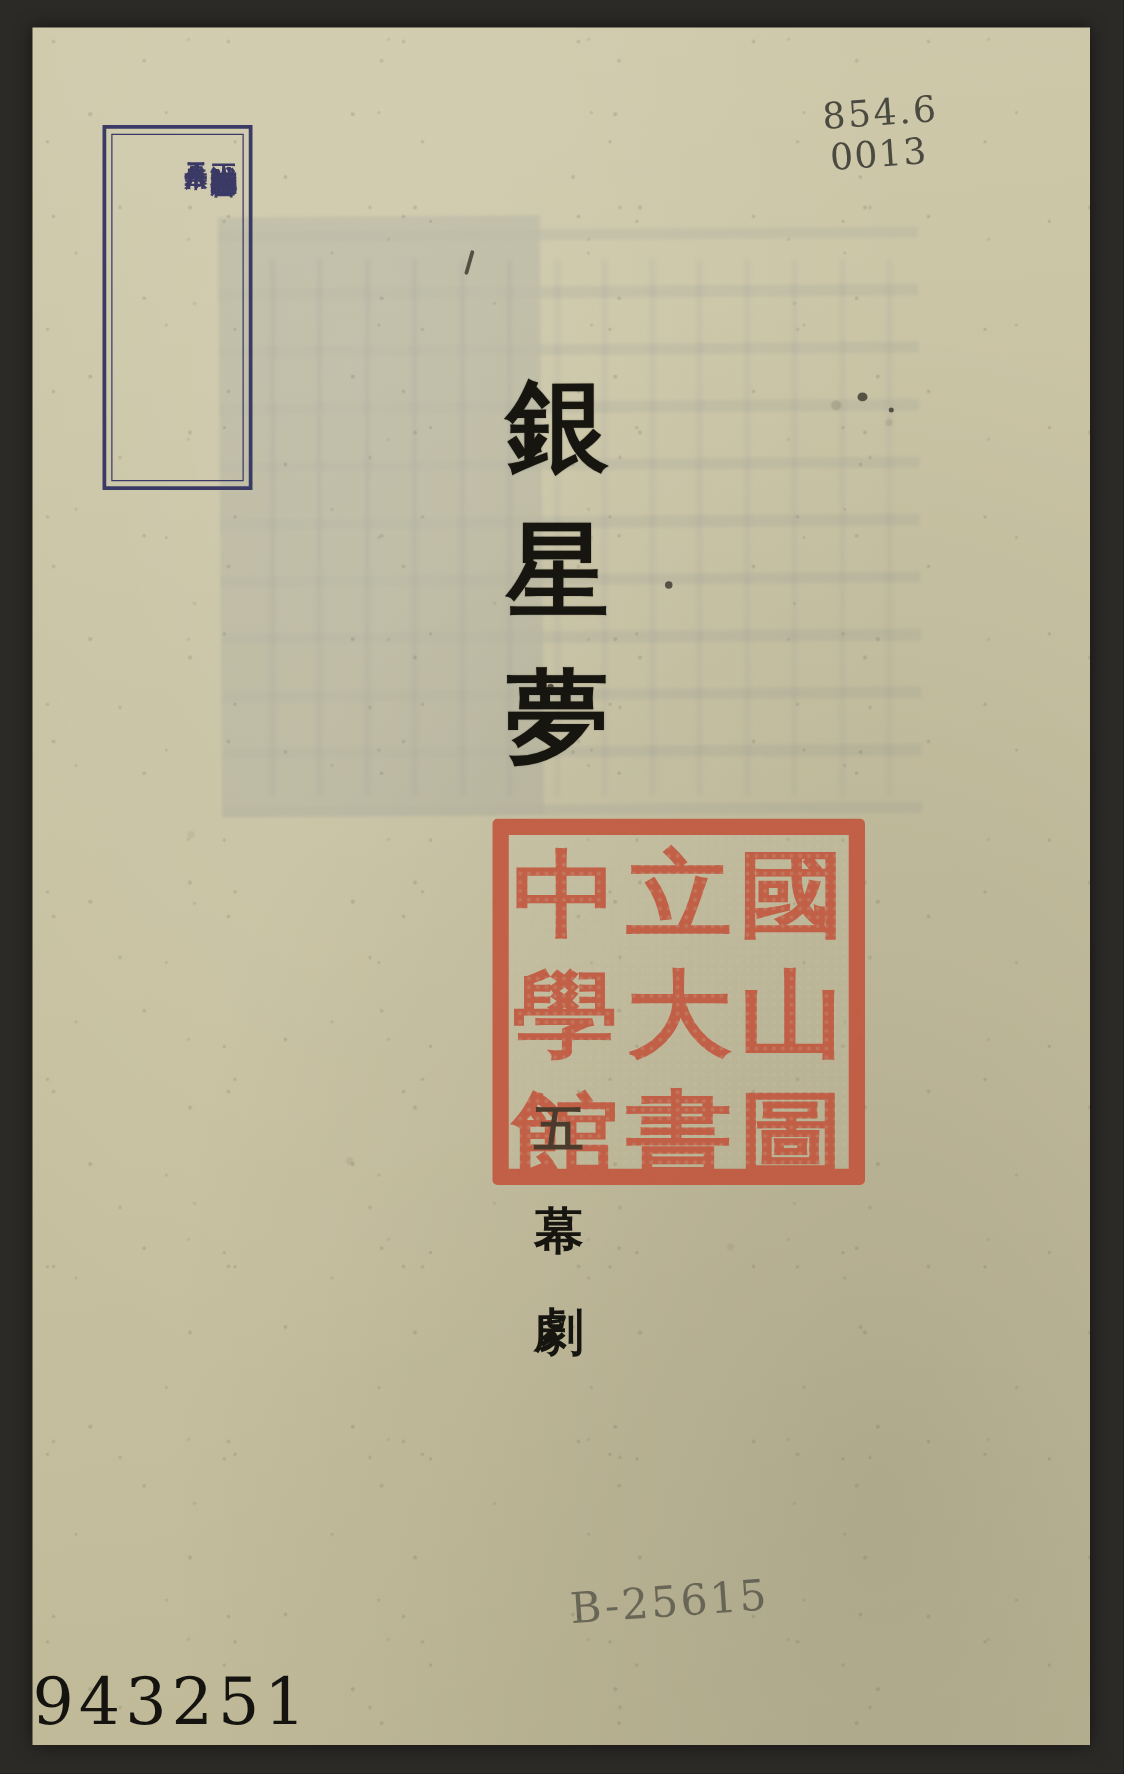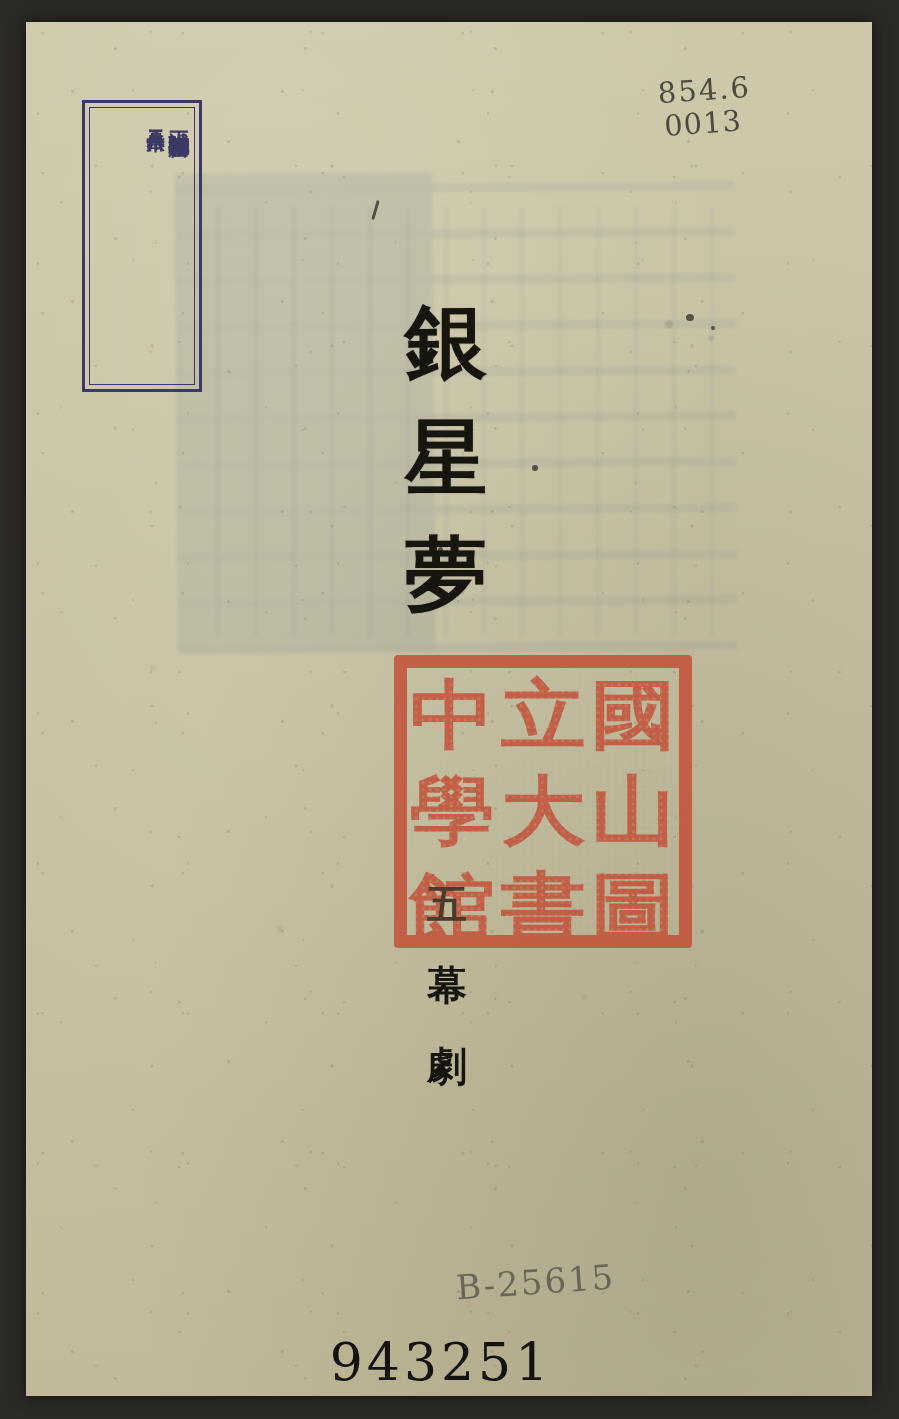--- a/index.html
+++ b/index.html
@@ -245,21 +245,21 @@
     transform: rotate(-4deg);
     opacity: .62;
   }
 
   
   .accession {
     position: absolute;
     left: 0;
     right: 16px;
     top: 1310px;
-    text-align: center;
+    text-align: left;
     color: #141310;
     font-family: "DejaVu Serif", serif;
     font-size: 52px;
     letter-spacing: 4px;
     font-weight: 400;
   }
 
   
   .mark {
     position: absolute;

